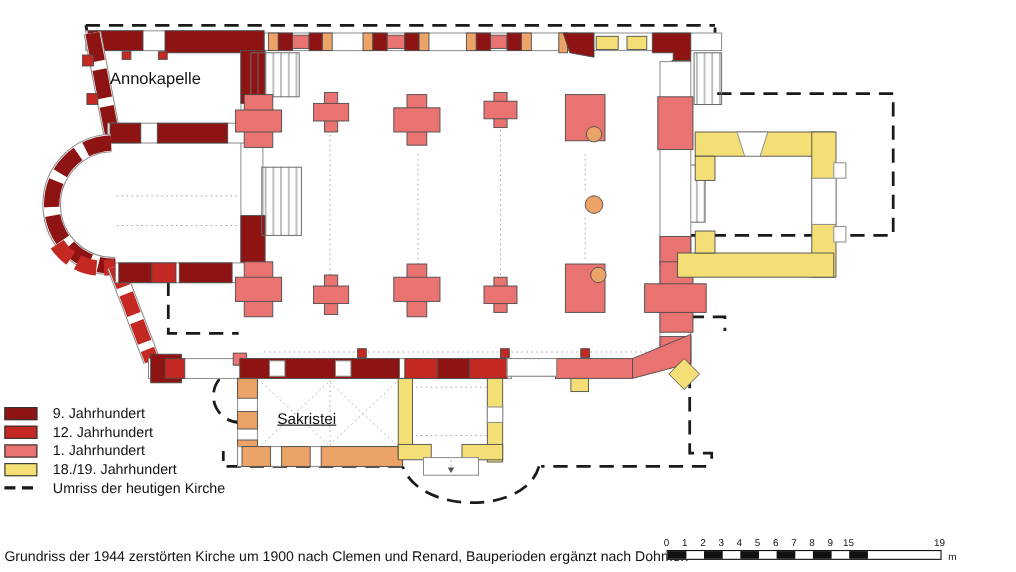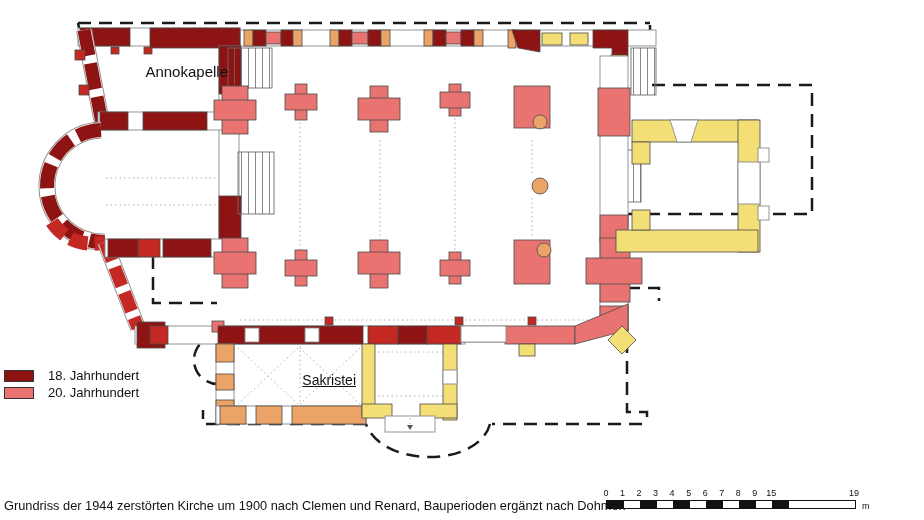--- a/index.html
+++ b/index.html
@@ -19,21 +19,21 @@
   .arc-c11{fill:none;stroke:var(--c11);stroke-width:14;stroke-dasharray:24 8;}
   .arc-c12{fill:none;stroke:var(--c12);stroke-width:14;stroke-dasharray:18 7;}
   .ln-gray{fill:none;stroke:#909090;stroke-width:16;}
   .ln-white{fill:none;stroke:#ffffff;stroke-width:14;}
   .ln-c11{fill:none;stroke:var(--c11);stroke-width:13;stroke-dasharray:26 8;}
   .ln-c12{fill:none;stroke:var(--c12);stroke-width:13;stroke-dasharray:20 7;}
   .outline{fill:none;stroke:var(--outline);stroke-width:2.5;stroke-dasharray:13 8;}
   .dot{fill:none;stroke:#a8a8a8;stroke-width:0.9;stroke-dasharray:1.5 3;}
   .stair{fill:url(#stairhatch);stroke:#6a6a6a;stroke-width:0.9;}
 
-  .room-label{position:absolute;text-align:right;color:#111;}
+  .room-label{position:absolute;text-align:left;color:#111;}
   .label-anno{left:100px;top:63px;width:128px;font-size:15px;}
   .label-sakristei{left:252px;top:372px;width:104px;font-size:14px;text-decoration:underline;}
 
   .legend{position:absolute;left:4px;top:367px;}
   .legend-row{display:flex;align-items:center;height:17px;}
   .legend-swatch{width:30px;height:12px;border:1px solid #333;box-sizing:border-box;margin-right:14px;}
   .legend-dash{width:30px;height:12px;margin-right:14px;display:flex;align-items:center;gap:6px;}
   .legend-dash i{display:block;width:10px;height:3px;background:var(--outline);}
   .legend-label{font-size:13px;white-space:nowrap;}
 
@@ -251,25 +251,40 @@
     </g>
 
   </svg>
 
   <div class="room-label label-anno">Annokapelle</div>
   <div class="room-label label-sakristei">Sakristei</div>
 
   <div class="legend" id="legend">
       <div class="legend-row">
         <span class="legend-swatch" style="background: var(--c11);"></span>
-        <span class="legend-label">18. Jahrhundert</span>
+        <span class="legend-label">9. Jahrhundert</span>
+      </div>
+      <div class="legend-row">
+        <span class="legend-swatch" style="background: var(--c12);"></span>
+        <span class="legend-label">12. Jahrhundert</span>
       </div>
       <div class="legend-row">
         <span class="legend-swatch" style="background: var(--c13);"></span>
-        <span class="legend-label">20. Jahrhundert</span>
+        <span class="legend-label">1. Jahrhundert</span>
+      </div>
+      <div class="legend-row">
+        <span class="legend-swatch" style="background: var(--c1819);"></span>
+        <span class="legend-label">18./19. Jahrhundert</span>
+      </div>
+      <div class="legend-row">
+        <span class="legend-dash">
+          <i></i>
+          <i></i>
+        </span>
+        <span class="legend-label">Umriss der heutigen Kirche</span>
       </div>
     </div>
 
   <div class="caption">Grundriss der 1944 zerstörten Kirche um 1900 nach Clemen und Renard, Bauperioden ergänzt nach Dohmen</div>
 
   <div class="scalebar" id="scalebar">
       <div class="scale-ticks">
         <span class="scale-tick" style="left: 0px;">0</span>
         <span class="scale-tick" style="left: 16.5333px;">1</span>
         <span class="scale-tick" style="left: 33.0667px;">2</span>

